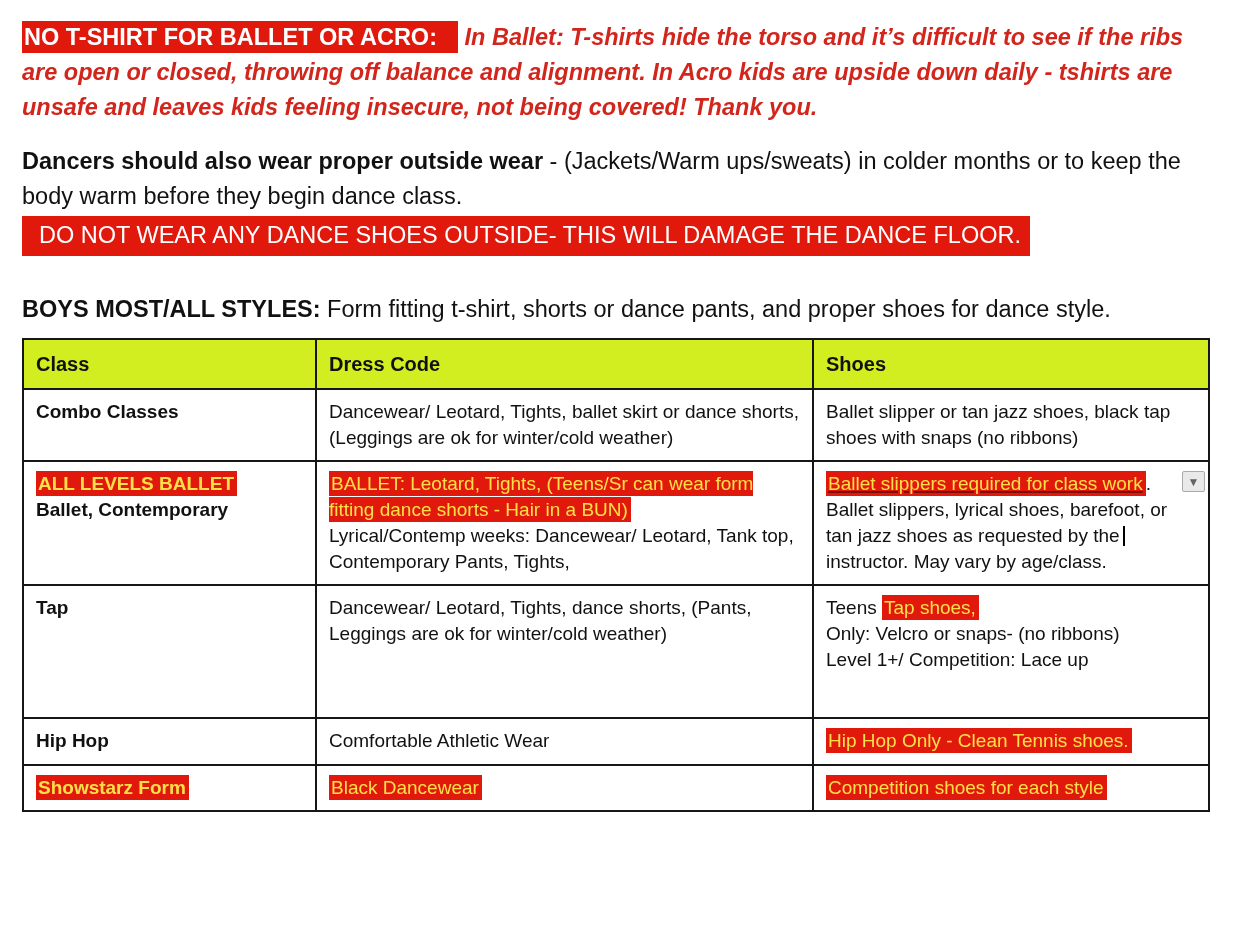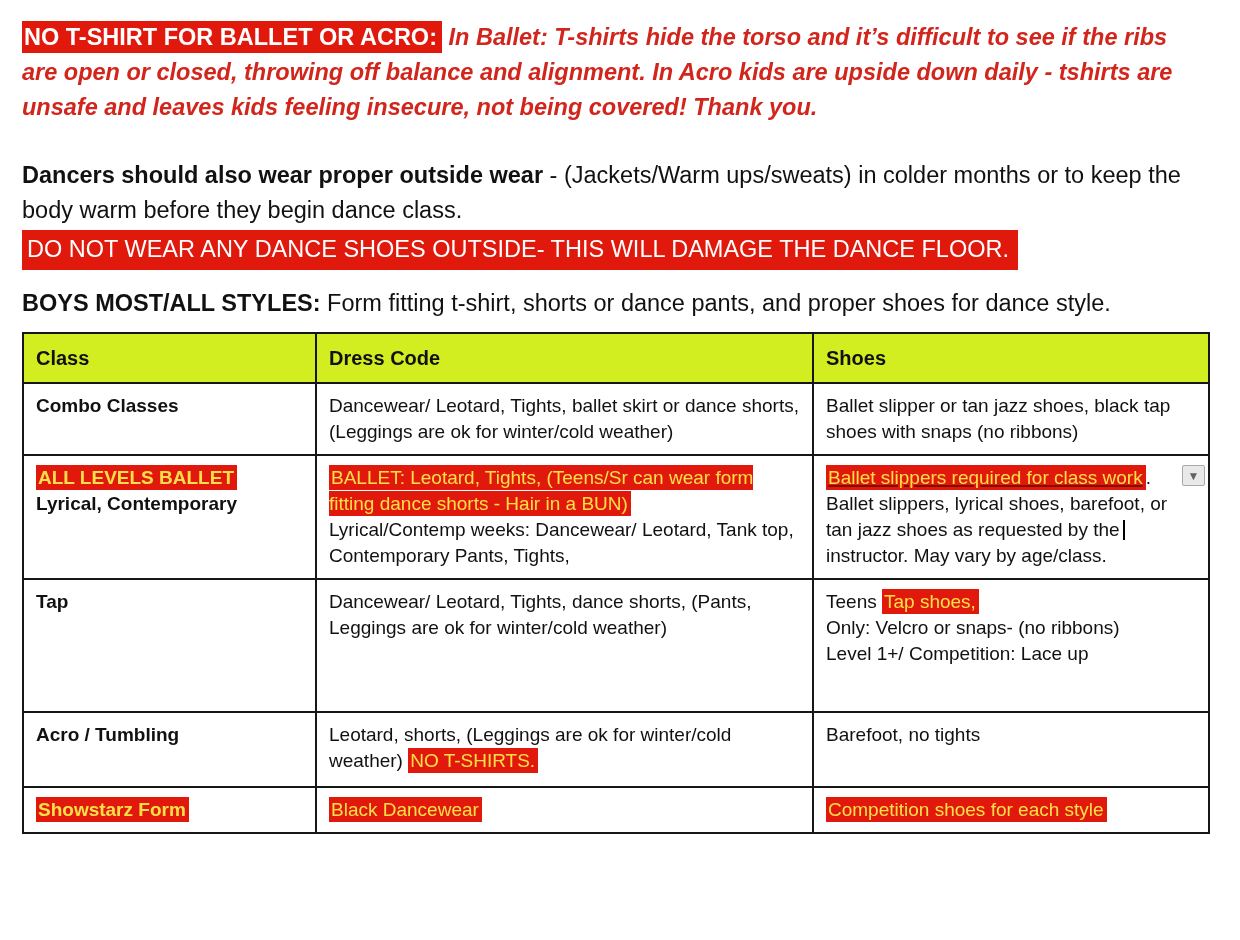--- a/index.html
+++ b/index.html
@@ -24,36 +24,36 @@
   }
   .para {
     font-size: 23.5px;
     line-height: 35px;
   }
   .p1 { font-weight: bold; }
   .p1 .hl-lead {
     background: var(--highlight-red);
     color: #ffffff;
     font-style: normal;
-    padding: 3px 5px 3px 2px;
+    padding: 3px 21px 3px 2px;
   }
   .p1 .red-italic {
     color: var(--text-red);
     font-style: italic;
   }
-  .p2 { margin-top: 33px; }
+  .p2 { margin-top: 19px; }
   .p2 .lead-bold { font-weight: bold; }
   .banner {
     display: inline-block;
     background: var(--highlight-red);
     color: #ffffff;
-    padding: 2px 9px 3px 5px;
+    padding: 2px 9px 3px 17px;
     margin-top: 2px;
   }
-  .p3 { margin-top: 16px; }
+  .p3 { margin-top: 36px; }
   .p3 .lead-bold { font-weight: bold; }
 
   table.dress-table {
     border-collapse: collapse;
     table-layout: fixed;
     width: 1186px;
     margin: 11px 0 0 0;
     font-size: 19px;
     line-height: 26px;
   }
@@ -150,37 +150,37 @@
         <th>Shoes</th>
       </tr>
     </thead>
     <tbody>
       <tr style="height:64px;">
         <td class="col-class"><span class="seg-n">Combo Classes</span></td>
         <td><span class="seg-n">Dancewear/ Leotard, Tights, ballet skirt or dance shorts, (Leggings are ok for winter/cold weather)</span></td>
         <td><span class="seg-n">Ballet slipper or tan jazz shoes, black tap shoes with snaps (no ribbons)</span></td>
       </tr>
       <tr style="height:124px;">
-        <td class="col-class"><span class="seg-hl">ALL LEVELS BALLET</span><br><span class="seg-n">Lyrical, Contemporary</span></td>
+        <td class="col-class"><span class="seg-hl">ALL LEVELS BALLET</span><br><span class="seg-n">Ballet, Contemporary</span></td>
         <td><span class="seg-hl">BALLET: Leotard, Tights, (Teens/Sr can wear form fitting dance shorts - Hair in a BUN)</span><br><span class="seg-n">Lyrical/Contemp weeks: Dancewear/ Leotard, Tank top, Contemporary Pants, Tights,</span></td>
         <td class="shoes-ballet">
           <span class="dropdown-btn">
               <span class="tri">▼</span>
             </span>
         <span class="seg-hlu">Ballet slippers required for class work</span><span class="seg-n">.</span><br><span class="seg-n">Ballet slippers, lyrical shoes, barefoot, or tan jazz shoes as requested by the</span><span class="caret"></span><span class="seg-n"> instructor. May vary by age/class.</span></td>
       </tr>
       <tr style="height:133px;">
         <td class="col-class"><span class="seg-n">Tap</span></td>
         <td><span class="seg-n">Dancewear/ Leotard, Tights, dance shorts, (Pants, Leggings are ok for winter/cold weather)</span></td>
         <td><span class="seg-n">Teens </span><span class="seg-hl">Tap shoes,</span><br><span class="seg-n">Only: Velcro or snaps-  (no ribbons)</span><br><span class="seg-n">Level 1+/ Competition: Lace up</span></td>
       </tr>
-      <tr style="height:75px;">
-        <td class="col-class"><span class="seg-n">Acro / Tumbling</span></td>
-        <td><span class="seg-n">Leotard, shorts, (Leggings are ok for winter/cold weather) </span><span class="seg-hl">NO T-SHIRTS.</span></td>
-        <td><span class="seg-n">Barefoot, no tights</span></td>
+      <tr style="height:47px;">
+        <td class="col-class"><span class="seg-n">Hip Hop</span></td>
+        <td><span class="seg-n">Comfortable Athletic Wear</span></td>
+        <td><span class="seg-hl">Hip Hop Only - Clean Tennis shoes.</span></td>
       </tr>
       <tr style="height:44px;">
         <td class="col-class"><span class="seg-hl">Showstarz Form</span></td>
         <td><span class="seg-hl">Black Dancewear</span></td>
         <td><span class="seg-hl">Competition shoes for each style</span></td>
       </tr>
     </tbody>
   </table>
 
 </div>

